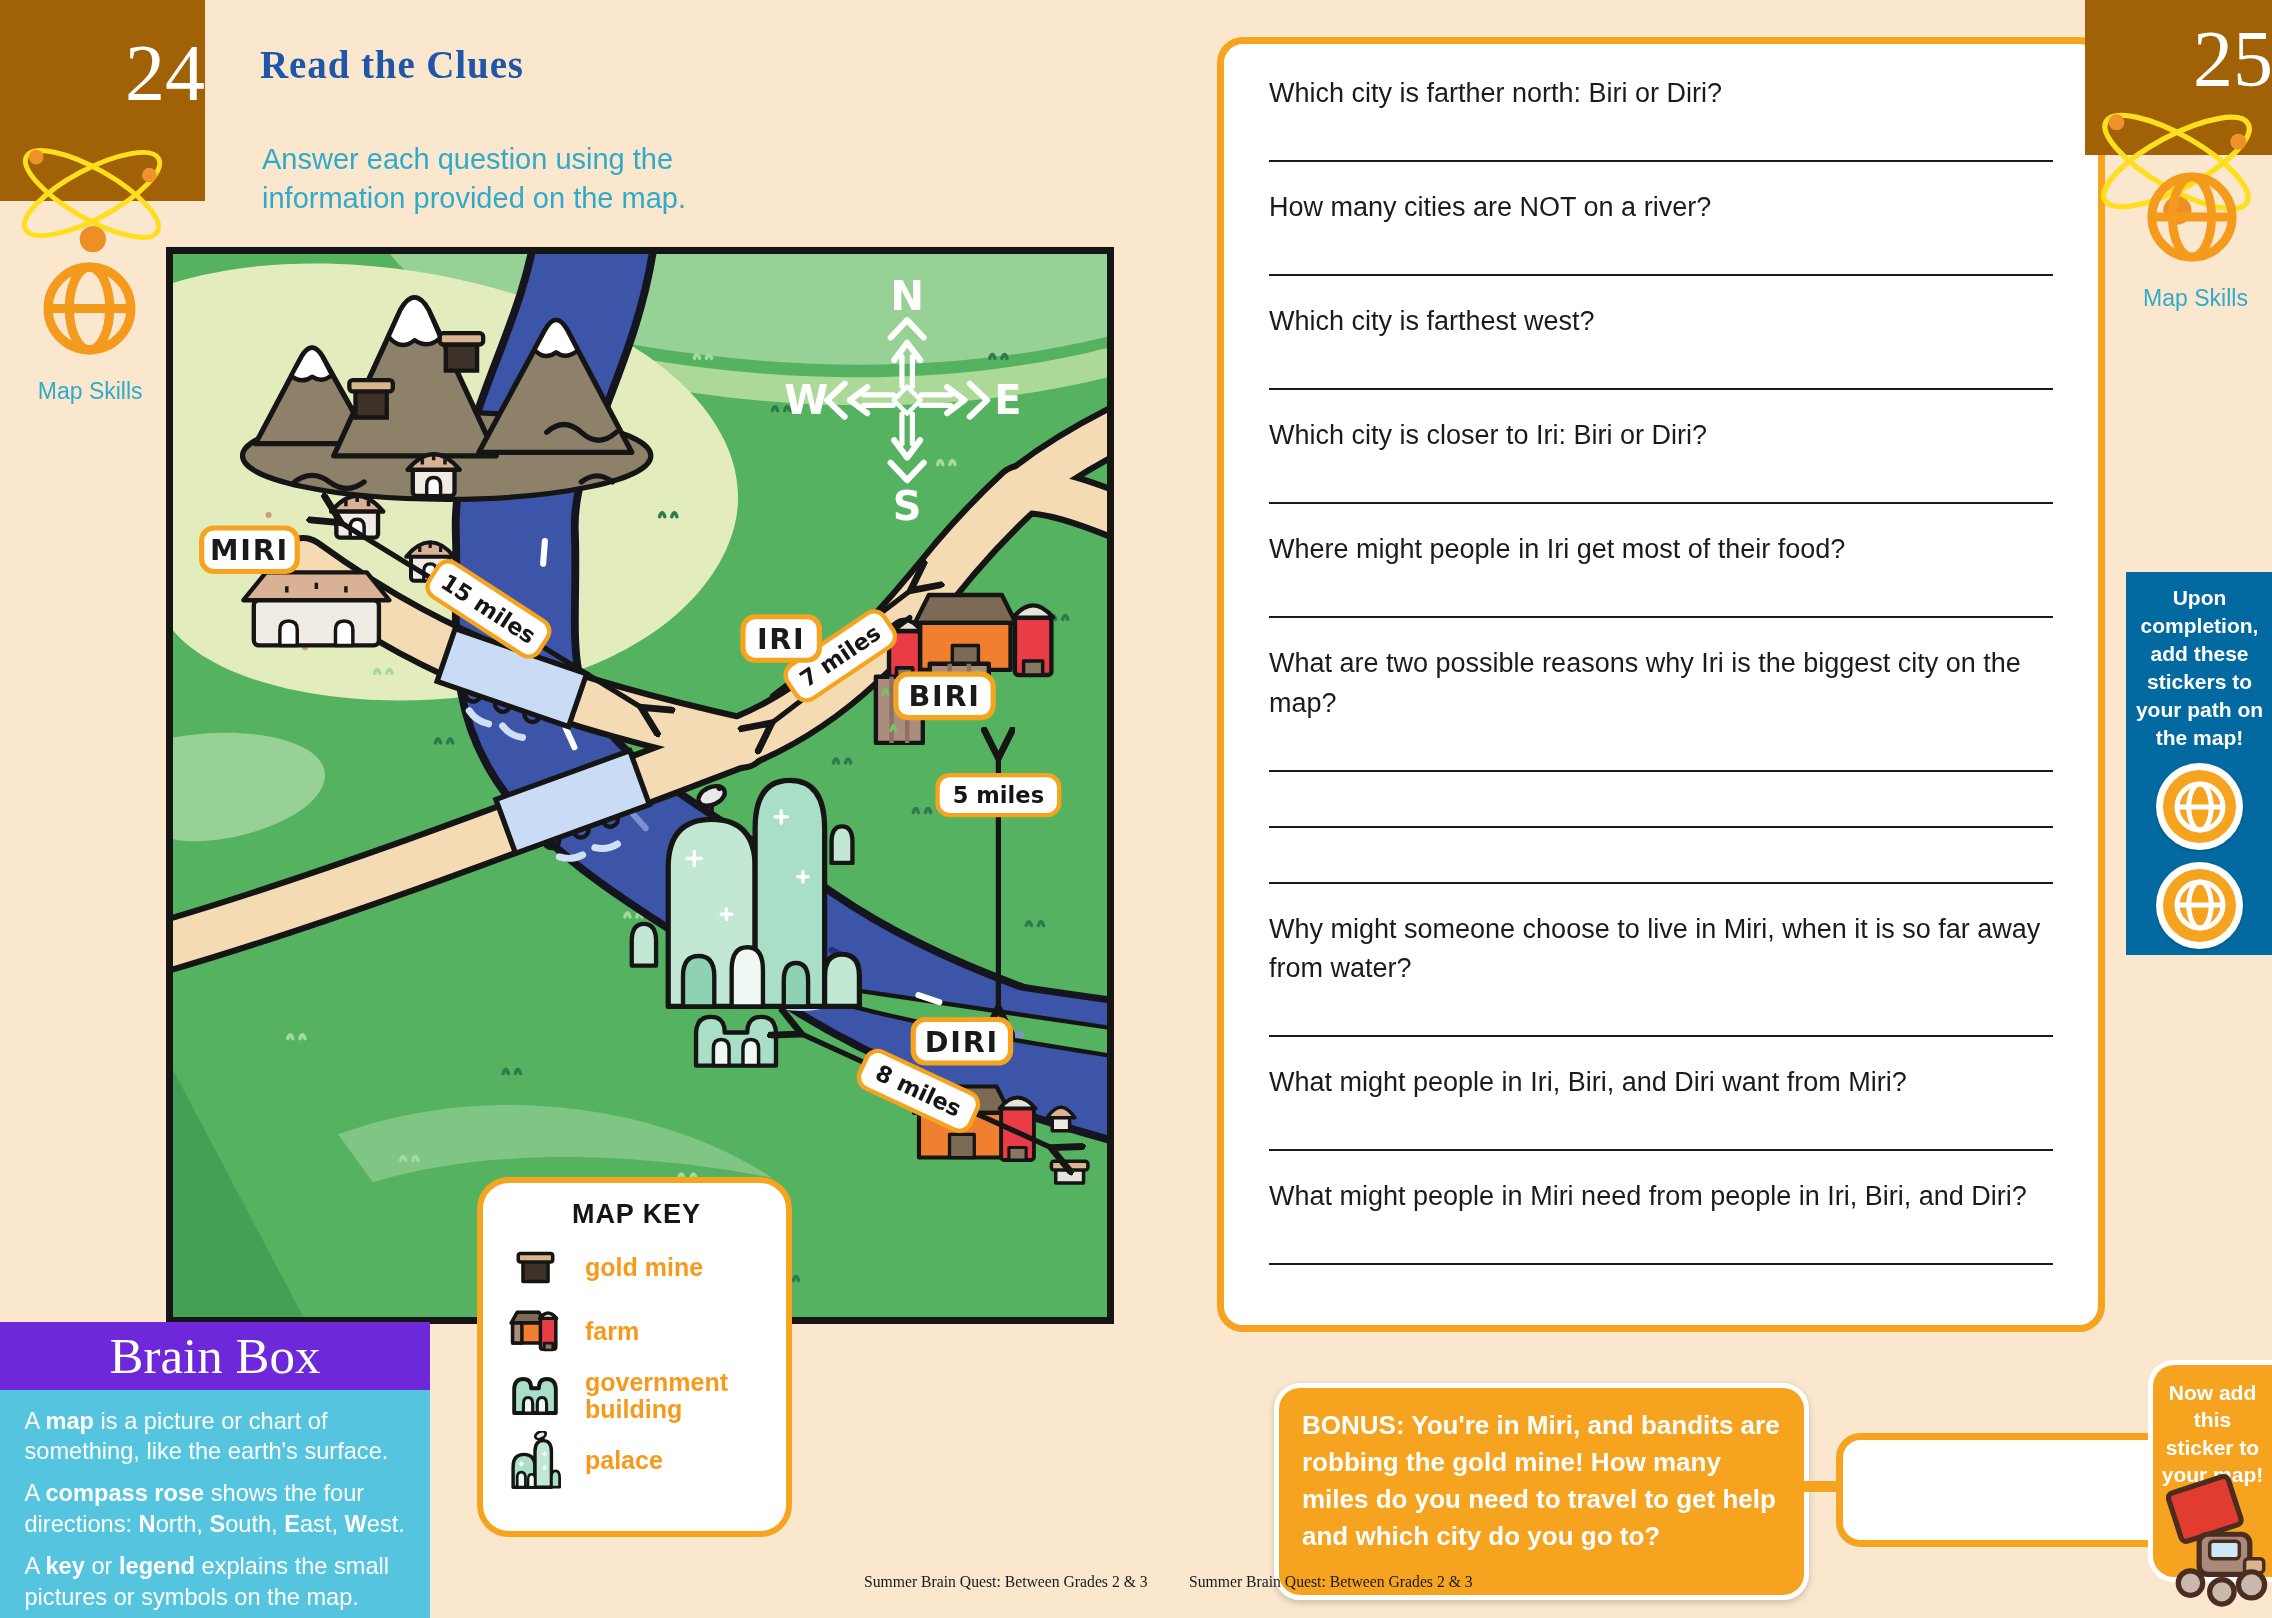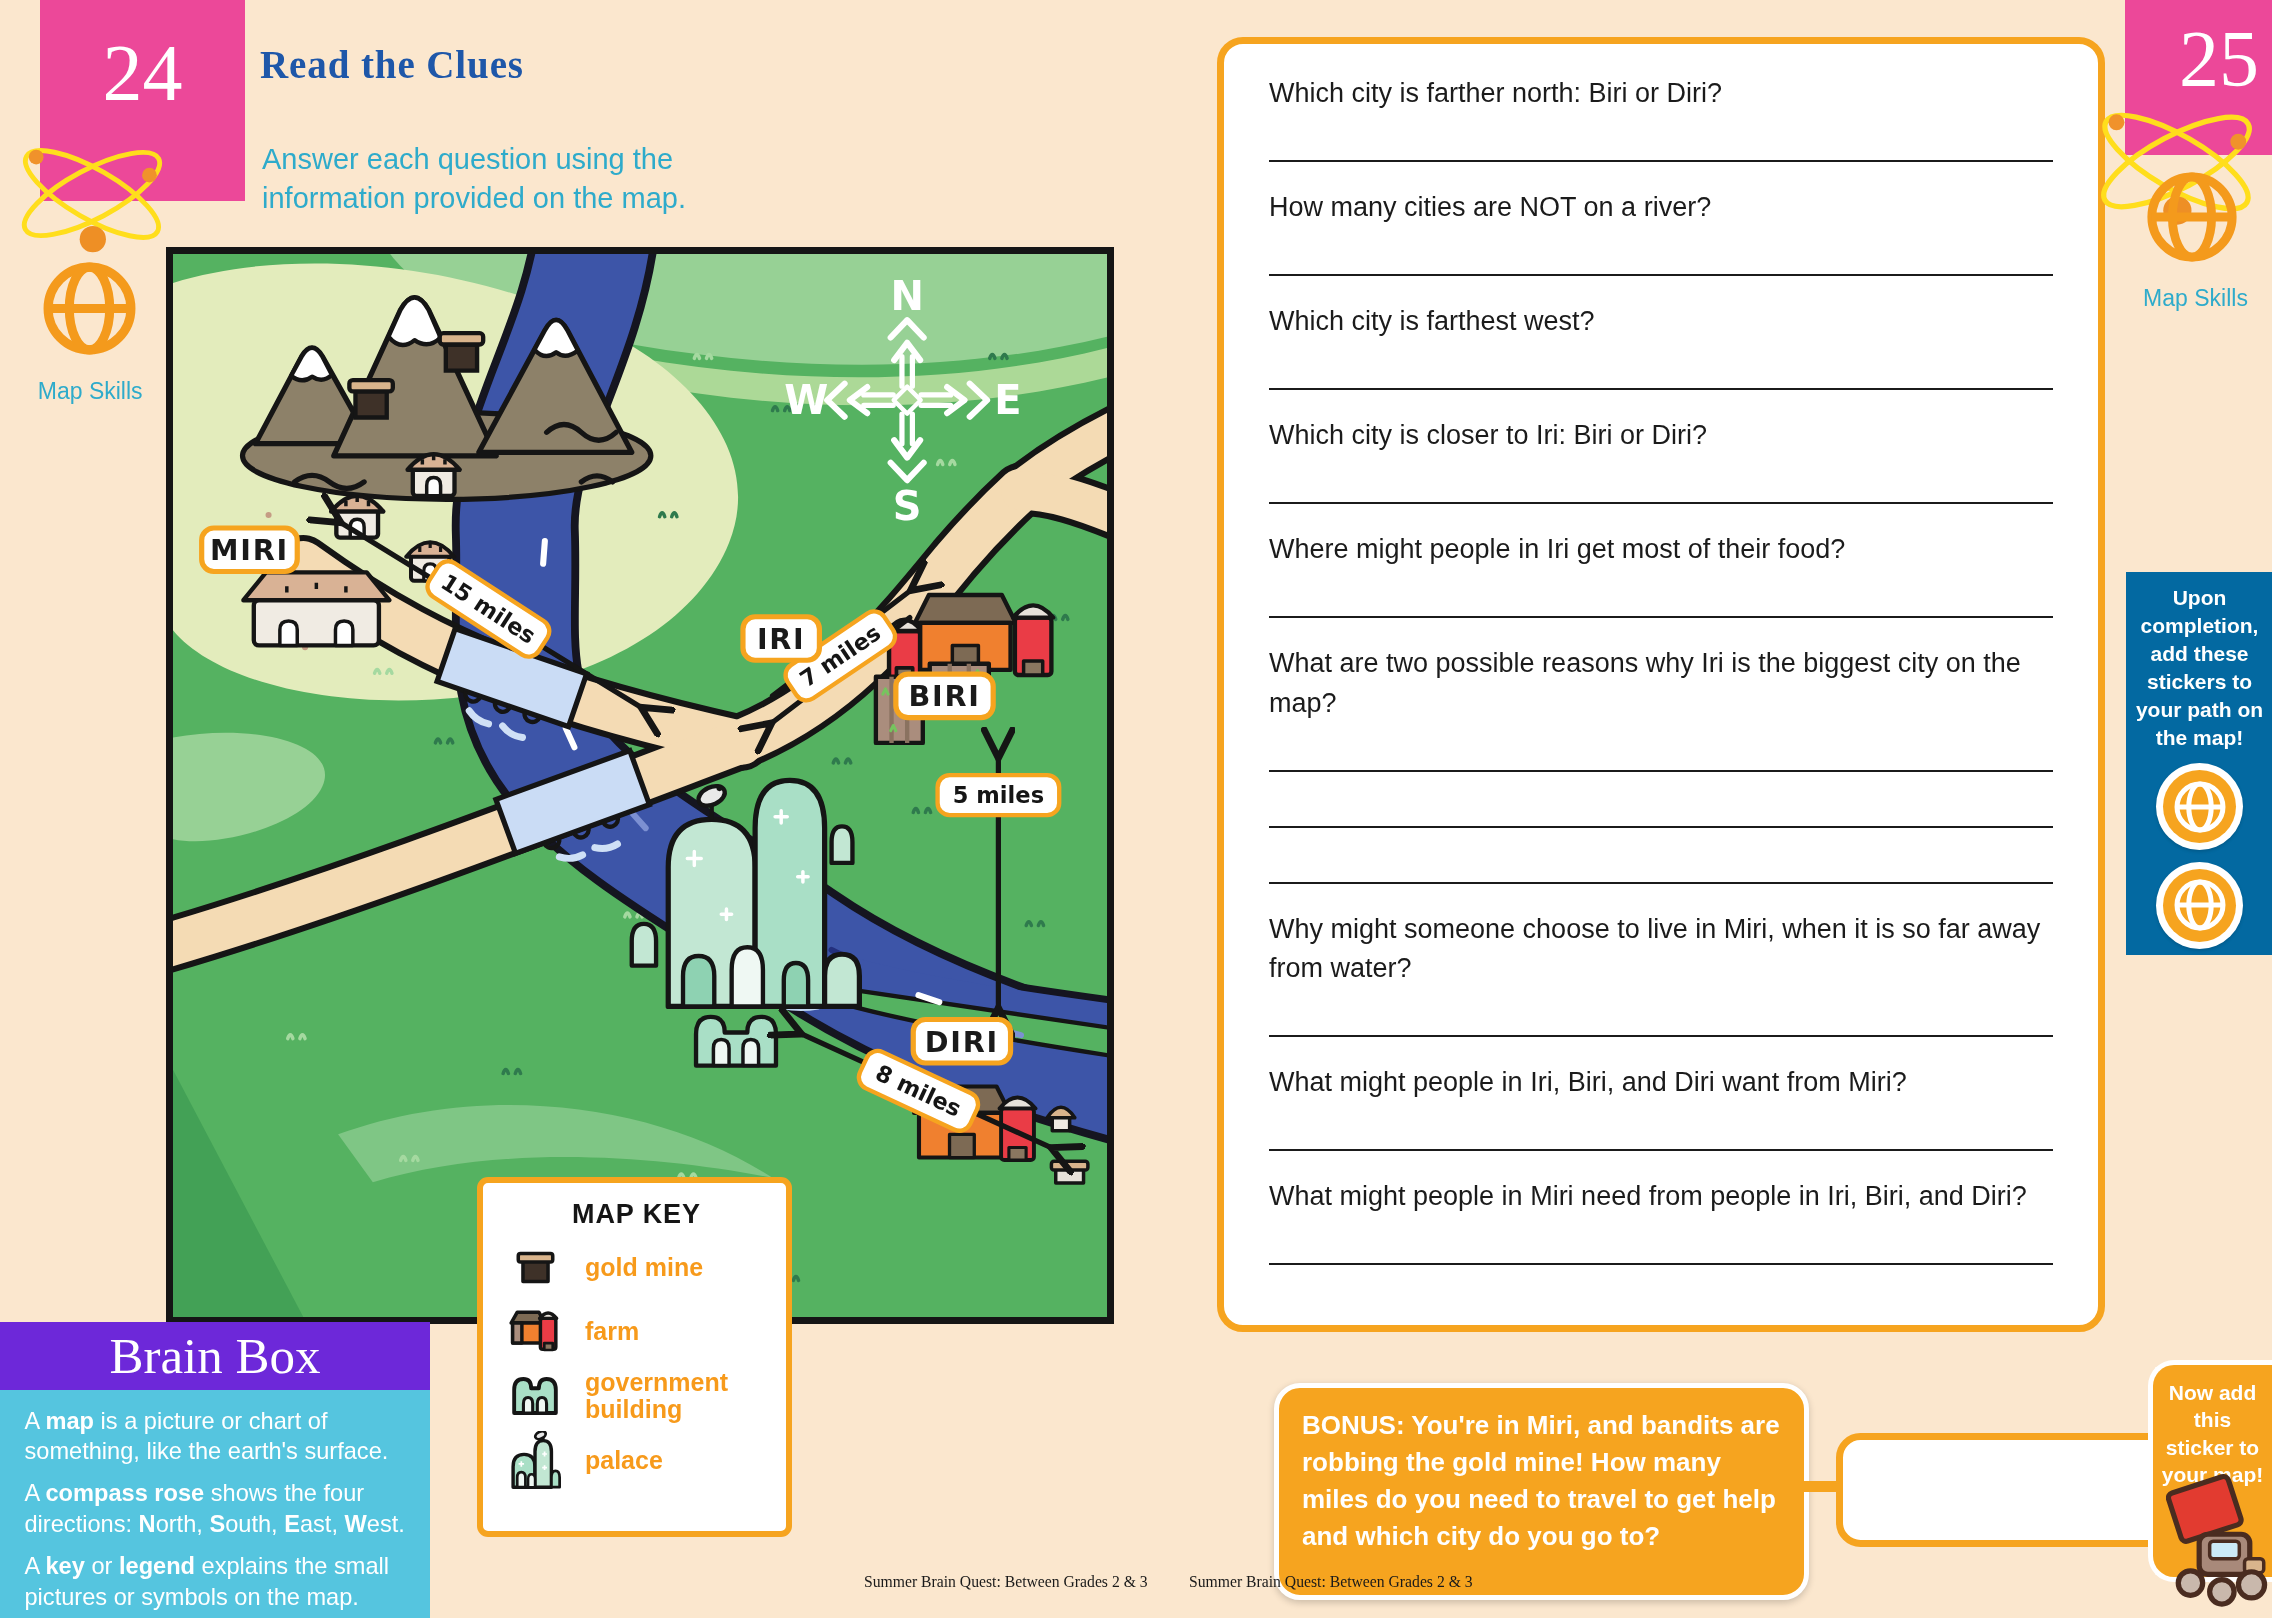--- a/index.html
+++ b/index.html
@@ -1,40 +1,40 @@
 <!DOCTYPE html>
 <html style="font-size:14px"><head>
 <meta charset="utf-8">
 <style>
   html,body{margin:0;padding:0;}
   body{width:2273px;height:1619px;position:relative;background:#FBE7CE;overflow:hidden;
        font-family:"Liberation Sans",sans-serif;}
   .abs{position:absolute;}
 
   
-  .pagenum-box{background:#ec4899;color:#fff;font-family:"Liberation Serif",serif;
-               text-align:center;margin-left:40px;}
+  .pagenum-box{background:#a16207;color:#fff;font-family:"Liberation Serif",serif;
+               text-align:right;}
   #box24{left:0;top:0;width:205px;height:201px;}
   #box24 .num{font-size:80px;line-height:1;margin-top:33px;display:inline-block;}
   #box25{left:2085px;top:0;width:188px;height:155px;}
   #box25 .num{font-size:80px;line-height:1;margin-top:19px;display:inline-block;}
   #title{left:260px;top:42px;font-family:"Liberation Serif",serif;font-weight:bold;
          font-size:39px;color:#1E57A9;letter-spacing:0.9px;}
   .subtitle{left:262px;top:140px;font-size:29px;color:#2EABCB;line-height:1.34;}
 
   .badge-label{color:#2EABCB;font-size:23px;text-align:center;width:149px;}
 
   
   #map{left:166px;top:247px;width:948px;height:1077px;border:7.9px solid #151515;
        background:#55B261;box-sizing:border-box;}
   #map svg{display:block;width:100%;height:100%;}
 
   
   #mapkey{left:477px;top:1177px;width:315px;height:360px;background:#fff;
-          border:6.1px solid #F6A41F;border-radius:11px;box-sizing:border-box;
+          border:6.1px solid #F6A41F;border-radius:32px;box-sizing:border-box;
           padding:15.7px 19px 0 23px;z-index:6;}
   #mapkey .mk-title{text-align:center;font-weight:bold;font-size:27px;color:#151515;
                     letter-spacing:0.9px;margin-bottom:8.7px;}
   .mk-row{display:flex;align-items:center;gap:21px;margin-top:10.5px;}
   .mk-row .mk-icon{width:58px;height:54px;flex:0 0 58px;display:flex;align-items:center;justify-content:center;}
   .mk-row .mk-label{color:#F79A1B;font-weight:bold;font-size:25px;line-height:1.08;}
 
   
   #brainbox{left:0;top:1322px;width:430px;height:297px;z-index:5;}
   #brainbox .bb-head{background:#6d28d9;height:68px;text-align:center;}

